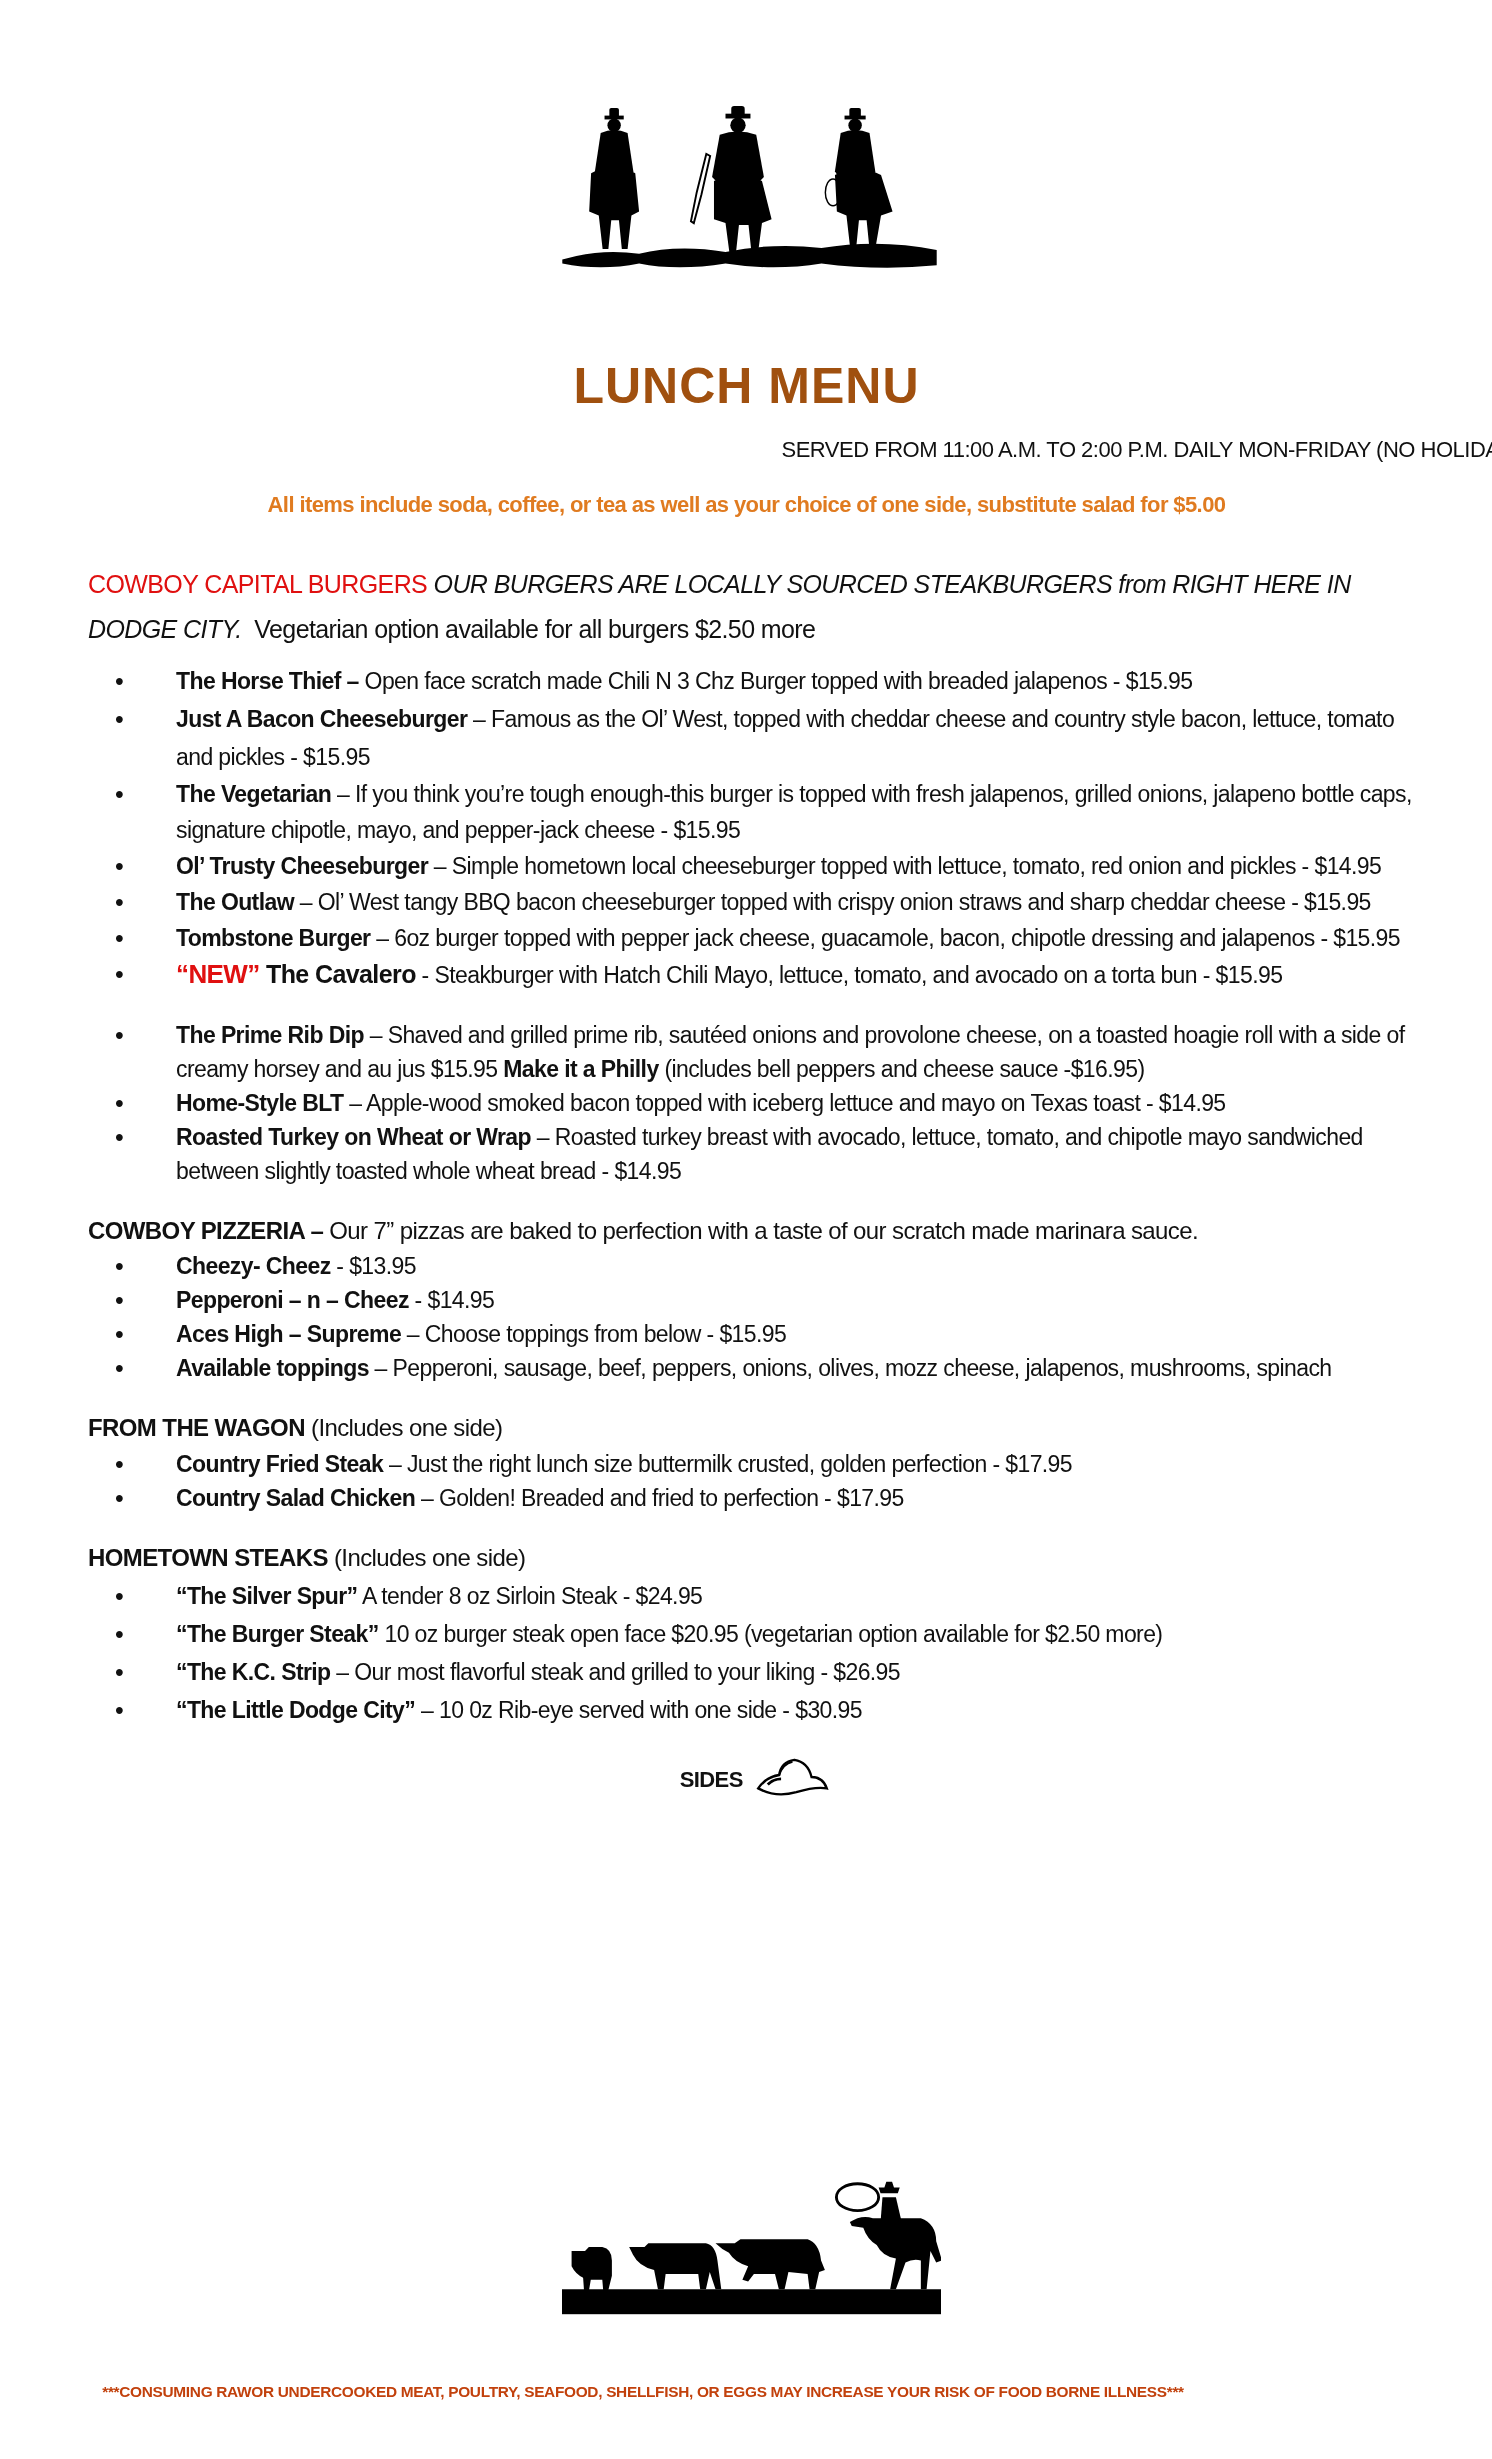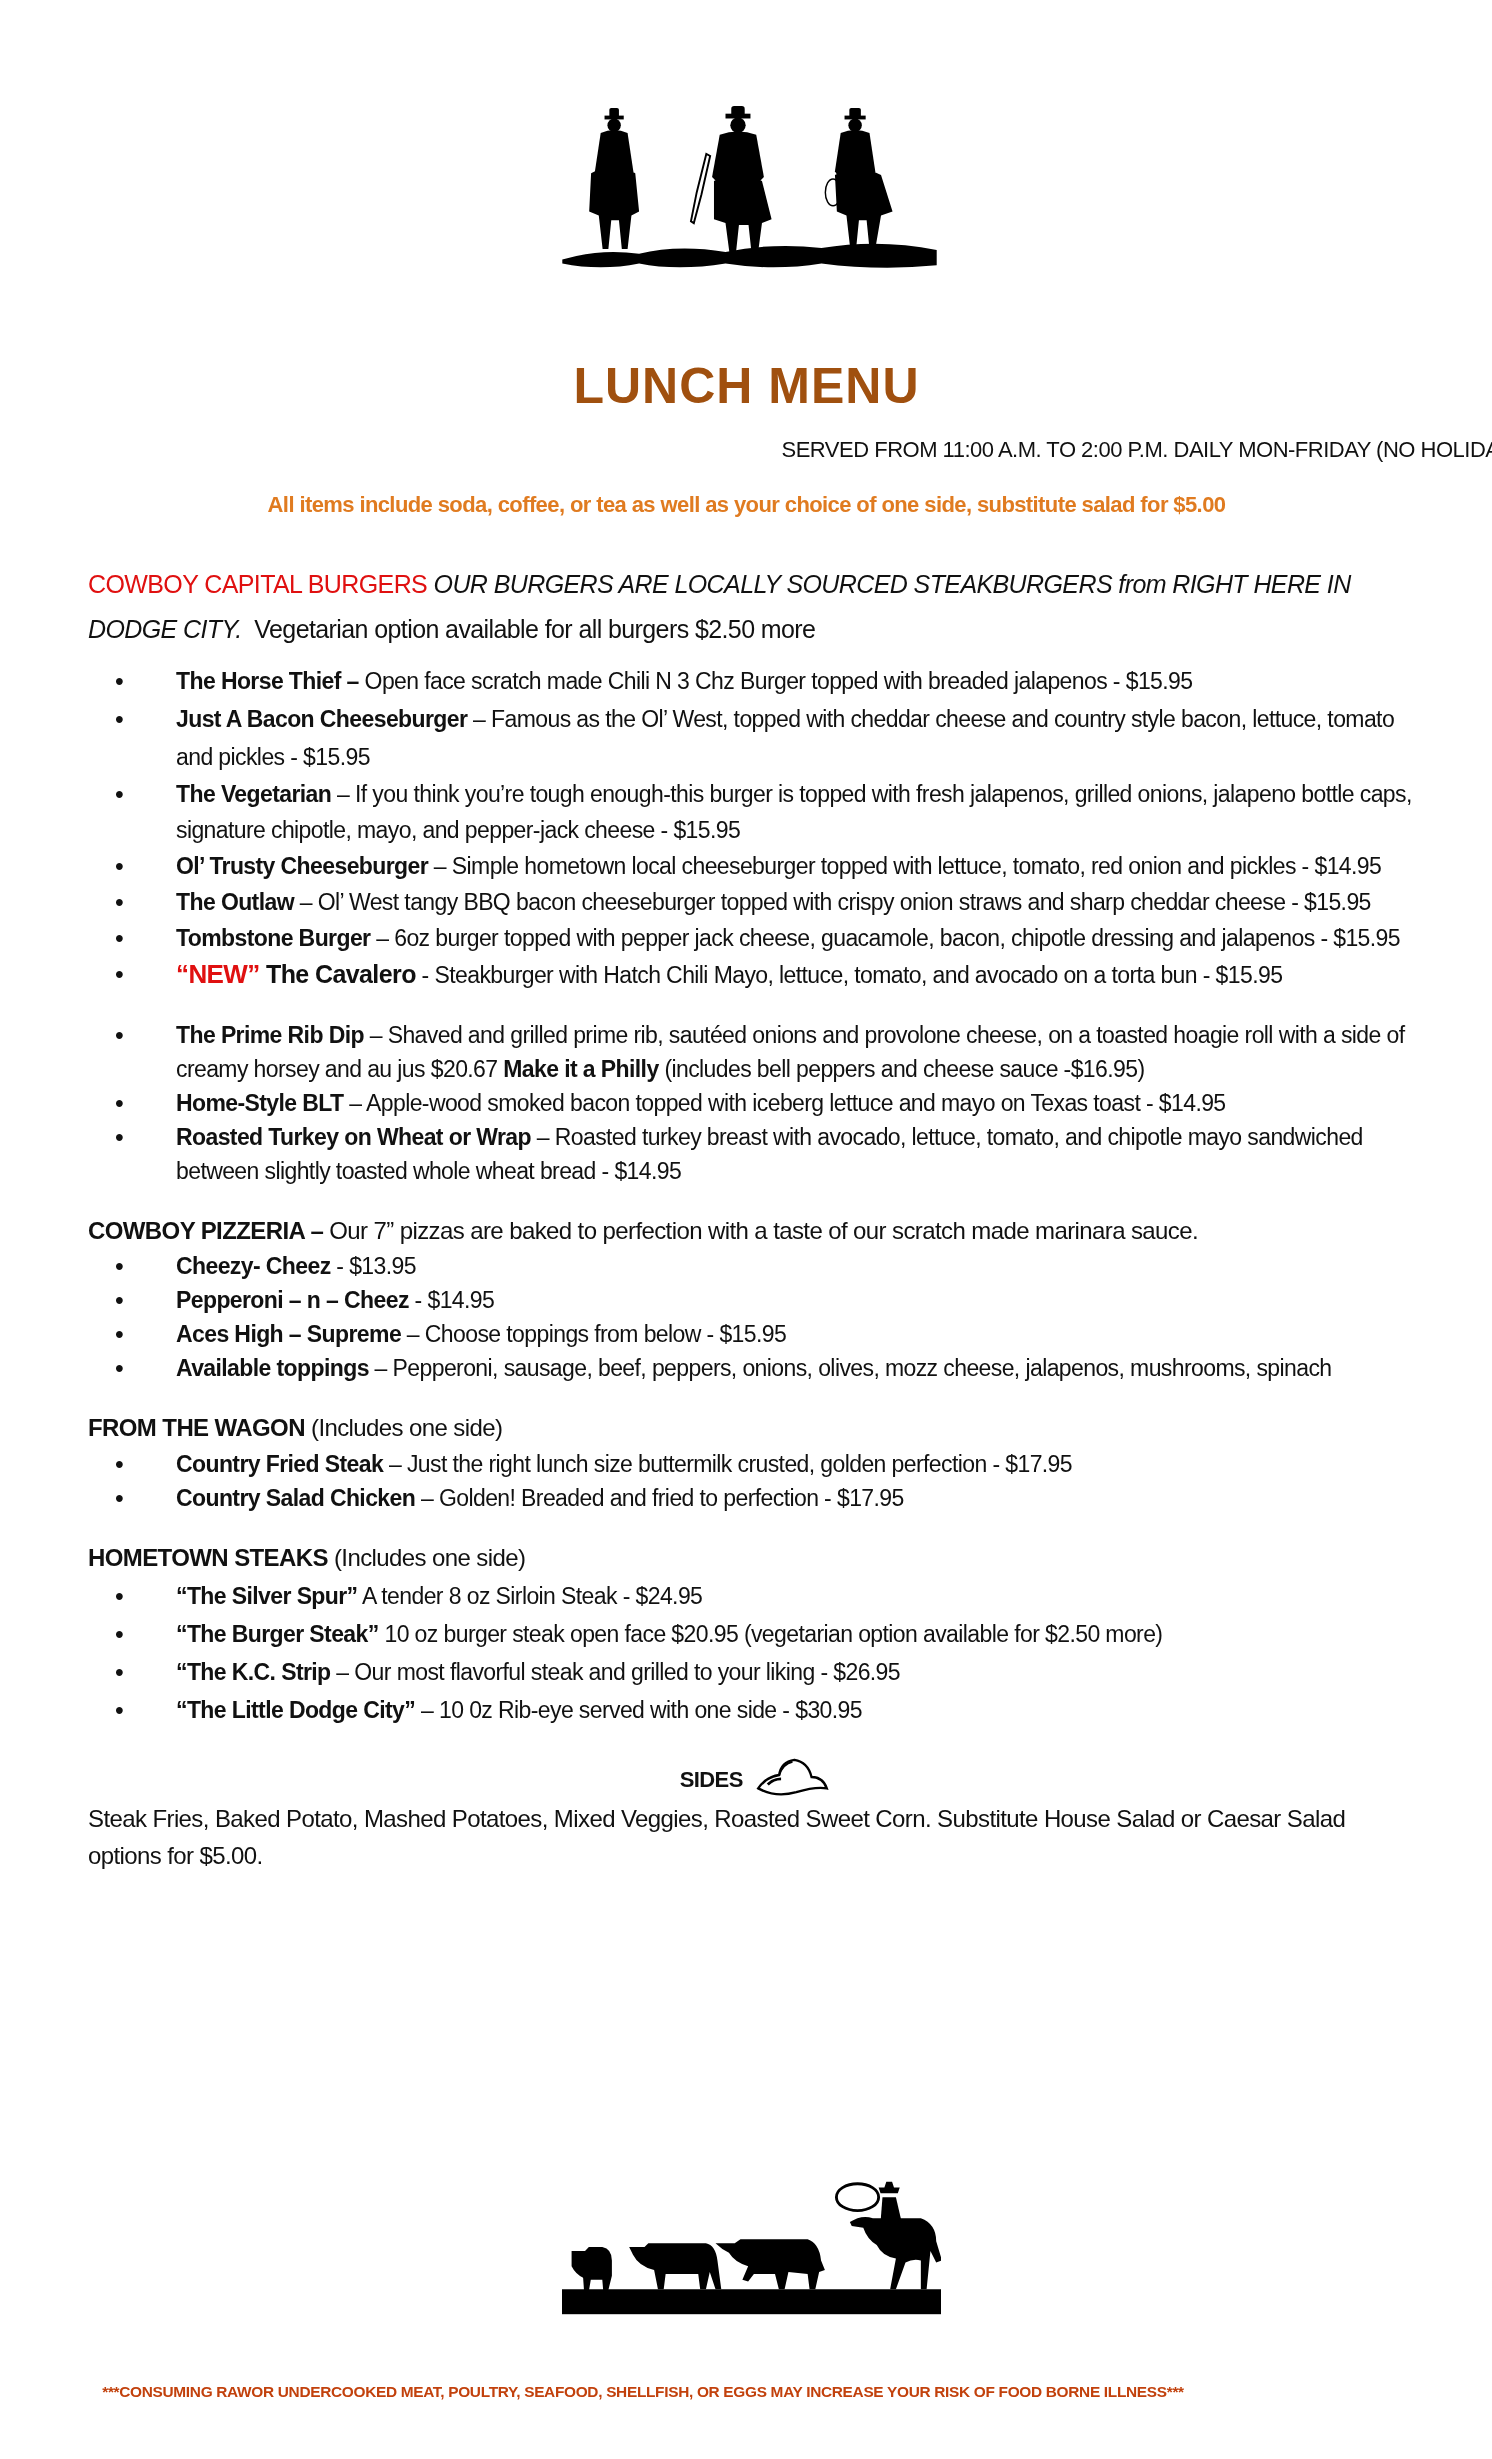--- a/index.html
+++ b/index.html
@@ -97,21 +97,21 @@
         <li><span class="bullet">•</span><span class="name">The Vegetarian</span><span> – If you think you’re tough enough-this burger is topped with fresh jalapenos, grilled onions, jalapeno bottle caps, signature chipotle, mayo, and pepper-jack cheese - $15.95</span></li>
         <li><span class="bullet">•</span><span class="name">Ol’ Trusty Cheeseburger</span><span> – Simple hometown local cheeseburger topped with lettuce, tomato, red onion and pickles - $14.95</span></li>
         <li><span class="bullet">•</span><span class="name">The Outlaw</span><span> – Ol’ West tangy BBQ bacon cheeseburger topped with crispy onion straws and sharp cheddar cheese - $15.95</span></li>
         <li><span class="bullet">•</span><span class="name">Tombstone Burger</span><span> – 6oz burger topped with pepper jack cheese, guacamole, bacon, chipotle dressing and jalapenos - $15.95</span></li>
         <li><span class="bullet">•</span><span class="new-tag">“NEW”</span><span class="name-lg"> The Cavalero</span><span> - Steakburger with Hatch Chili Mayo, lettuce, tomato, and avocado on a torta bun - $15.95</span></li>
       </ul>
     </div>
 
     <div class="section">
       <ul class="items" style="margin-top:1.9px">
-        <li><span class="bullet">•</span><span class="name">The Prime Rib Dip</span><span> – Shaved and grilled prime rib, sautéed onions and provolone cheese, on a toasted hoagie roll with a side of creamy horsey and au jus $20.67 </span><span class="name">Make it a Philly</span><span> (includes bell peppers and cheese sauce -$16.95)</span></li>
+        <li><span class="bullet">•</span><span class="name">The Prime Rib Dip</span><span> – Shaved and grilled prime rib, sautéed onions and provolone cheese, on a toasted hoagie roll with a side of creamy horsey and au jus $15.95 </span><span class="name">Make it a Philly</span><span> (includes bell peppers and cheese sauce -$16.95)</span></li>
         <li><span class="bullet">•</span><span class="name">Home-Style BLT</span><span> – Apple-wood smoked bacon topped with iceberg lettuce and mayo on Texas toast - $14.95</span></li>
         <li><span class="bullet">•</span><span class="name">Roasted Turkey on Wheat or Wrap</span><span> – Roasted turkey breast with avocado, lettuce, tomato, and chipotle mayo sandwiched between slightly toasted whole wheat bread - $14.95</span></li>
       </ul>
     </div>
 
     <div class="section">
       <div class="section-head"><b>COWBOY PIZZERIA –</b><span> Our 7” pizzas are baked to perfection with a taste of our scratch made marinara sauce.</span></div>
       <ul class="items" style="margin-top:1.9px">
         <li><span class="bullet">•</span><span class="name">Cheezy- Cheez</span><span> - $13.95</span></li>
         <li><span class="bullet">•</span><span class="name">Pepperoni – n – Cheez</span><span> - $14.95</span></li>
@@ -139,21 +139,20 @@
     </div>
 
     <div class="sides-head">
       <span class="label">SIDES</span>
       <svg width="77" height="40" viewBox="0 0 80 42">
         <path d="M4 34 q18 10 40 4 q20 -6 32 -4 q-4 -12 -16 -12 q-4 -16 -18 -18 q-14 2 -16 16 q-14 2 -22 14z" fill="#fff" stroke="#000" stroke-width="2.5"></path>
         <path d="M26 20 q4 -12 14 -14" fill="none" stroke="#000" stroke-width="2"></path>
         <path d="M14 30 q6 -6 14 -6" fill="none" stroke="#000" stroke-width="3"></path>
       </svg>
     </div>
-    <div class="sides-text">Steak Fries, Baked Potato, Mashed Potatoes, Mixed Veggies, Roasted Sweet Corn. Substitute House Salad or Caesar Salad options for $5.00.</div>
   </div>
 
   <svg class="bottom-art" viewBox="0 0 395 150">
     <g fill="#000">
       <rect x="0" y="118" width="395" height="26"></rect>
 
       <path d="M10 78 h14 l4 -4 h14 q10 2 10 14 v16 l-4 16 h-5 l-1 -12 h-12 l-2 12 h-5 l-1 -14 q-8 -4 -12 -12 z"></path>
 
       <path d="M70 74 h16 l4 -4 h60 q10 2 12 18 l4 30 h-6 l-6 -18 l-4 18 h-6 l-2 -16 h-34 l-2 16 h-6 l-4 -20 q-16 -4 -22 -16z"></path>
 

